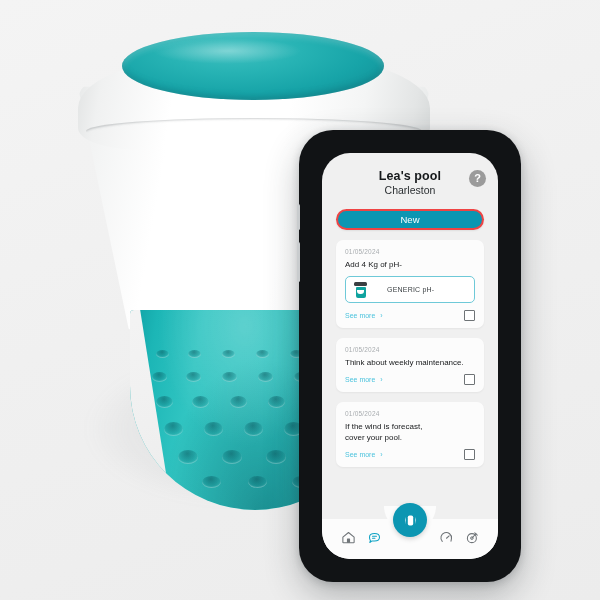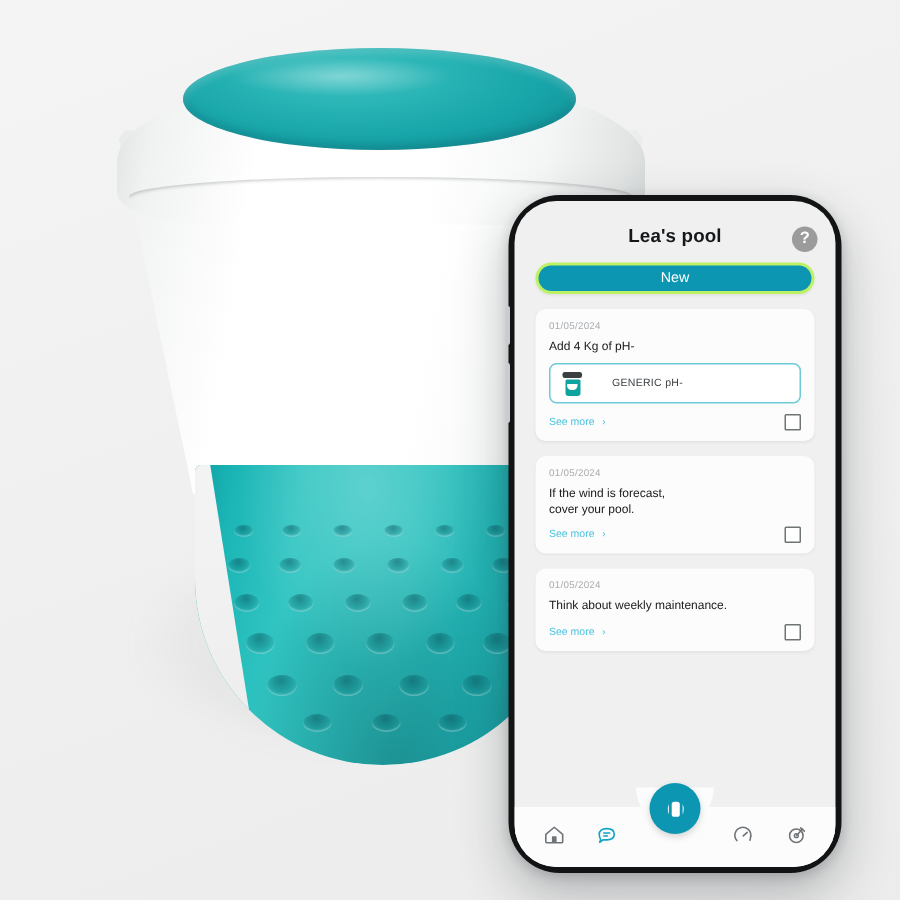--- a/index.html
+++ b/index.html
@@ -176,23 +176,22 @@
   
   #phone {
     position: absolute;
     left: 299px;
     top: 130px;
     width: 222px;
     height: 452px;
     border-radius: 34px;
     background: #111315;
     box-shadow: 0 14px 34px rgba(40,45,50,0.30), 0 2px 8px rgba(40,45,50,0.20);
-    padding: 4px;
+    padding: 23px;
     box-sizing: border-box;
-    margin-left: 40px;
   }
   .phone-side-btn {
     position: absolute;
     left: -2px;
     top: 74px;
     width: 3px;
     height: 26px;
     border-radius: 2px;
     background: #c9ccce;
   }
@@ -250,21 +249,21 @@
     font-weight: bold;
     line-height: 17px;
     text-align: center;
   }
 
   
   .segmented {
     margin: 11px 14px 0 14px;
     height: 21px;
     border-radius: 11px;
-    background: #bef264;
+    background: #ef4444;
     display: flex;
     align-items: center;
     padding: 2px;
     box-sizing: border-box;
     box-shadow: 0 1px 2px rgba(0,0,0,0.07);
     flex: 0 0 auto;
   }
   .seg {
     flex: 1;
     height: 100%;
@@ -488,20 +487,21 @@
   </div>
 
   <div id="phone">
     <div class="phone-side-btn"></div>
     <div class="phone-side-btn2"></div>
 
     <div class="screen">
 
       <div class="app-header">
         <div class="app-title">Lea's pool</div>
+        <div class="app-subtitle">Charleston</div>
         <div class="help-btn">?</div>
       </div>
 
       <div class="segmented">
         <div class="seg active">New</div>
       </div>
 
       <div class="card-list">
 
         <div class="card">
@@ -519,43 +519,43 @@
             <div class="see-more">
               <span>See more</span>
               <span class="chev">›</span>
             </div>
             <div class="checkbox"></div>
           </div>
         </div>
 
         <div class="card">
           <div class="card-date">01/05/2024</div>
+          <div class="card-text">Think about weekly maintenance.</div>
+          <div class="card-footer">
+            <div class="see-more">
+              <span>See more</span>
+              <span class="chev">›</span>
+            </div>
+            <div class="checkbox"></div>
+          </div>
+        </div>
+
+        <div class="card">
+          <div class="card-date">01/05/2024</div>
           <div class="card-text">If the wind is forecast,
 cover your pool.</div>
           <div class="card-footer">
             <div class="see-more">
               <span>See more</span>
               <span class="chev">›</span>
             </div>
             <div class="checkbox"></div>
           </div>
         </div>
 
-        <div class="card">
-          <div class="card-date">01/05/2024</div>
-          <div class="card-text">Think about weekly maintenance.</div>
-          <div class="card-footer">
-            <div class="see-more">
-              <span>See more</span>
-              <span class="chev">›</span>
-            </div>
-            <div class="checkbox"></div>
-          </div>
-        </div>
-
       </div>
 
       <div class="bottom-nav">
         <div class="nav-notch"></div>
 
         <div class="nav-item">
           <svg width="15" height="15" viewBox="0 0 24 24">
             <path d="M3 11.5 L12 4 L21 11.5 L21 19.5 Q21 20.5 20 20.5 L4 20.5 Q3 20.5 3 19.5 Z" fill="none" stroke="#6f7478" stroke-width="1.7" stroke-linejoin="round"></path>
             <path d="M9.5 20.5 L9.5 14.5 Q9.5 13.6 10.4 13.6 L13.6 13.6 Q14.5 13.6 14.5 14.5 L14.5 20.5 Z" fill="#6f7478"></path>
           </svg>

